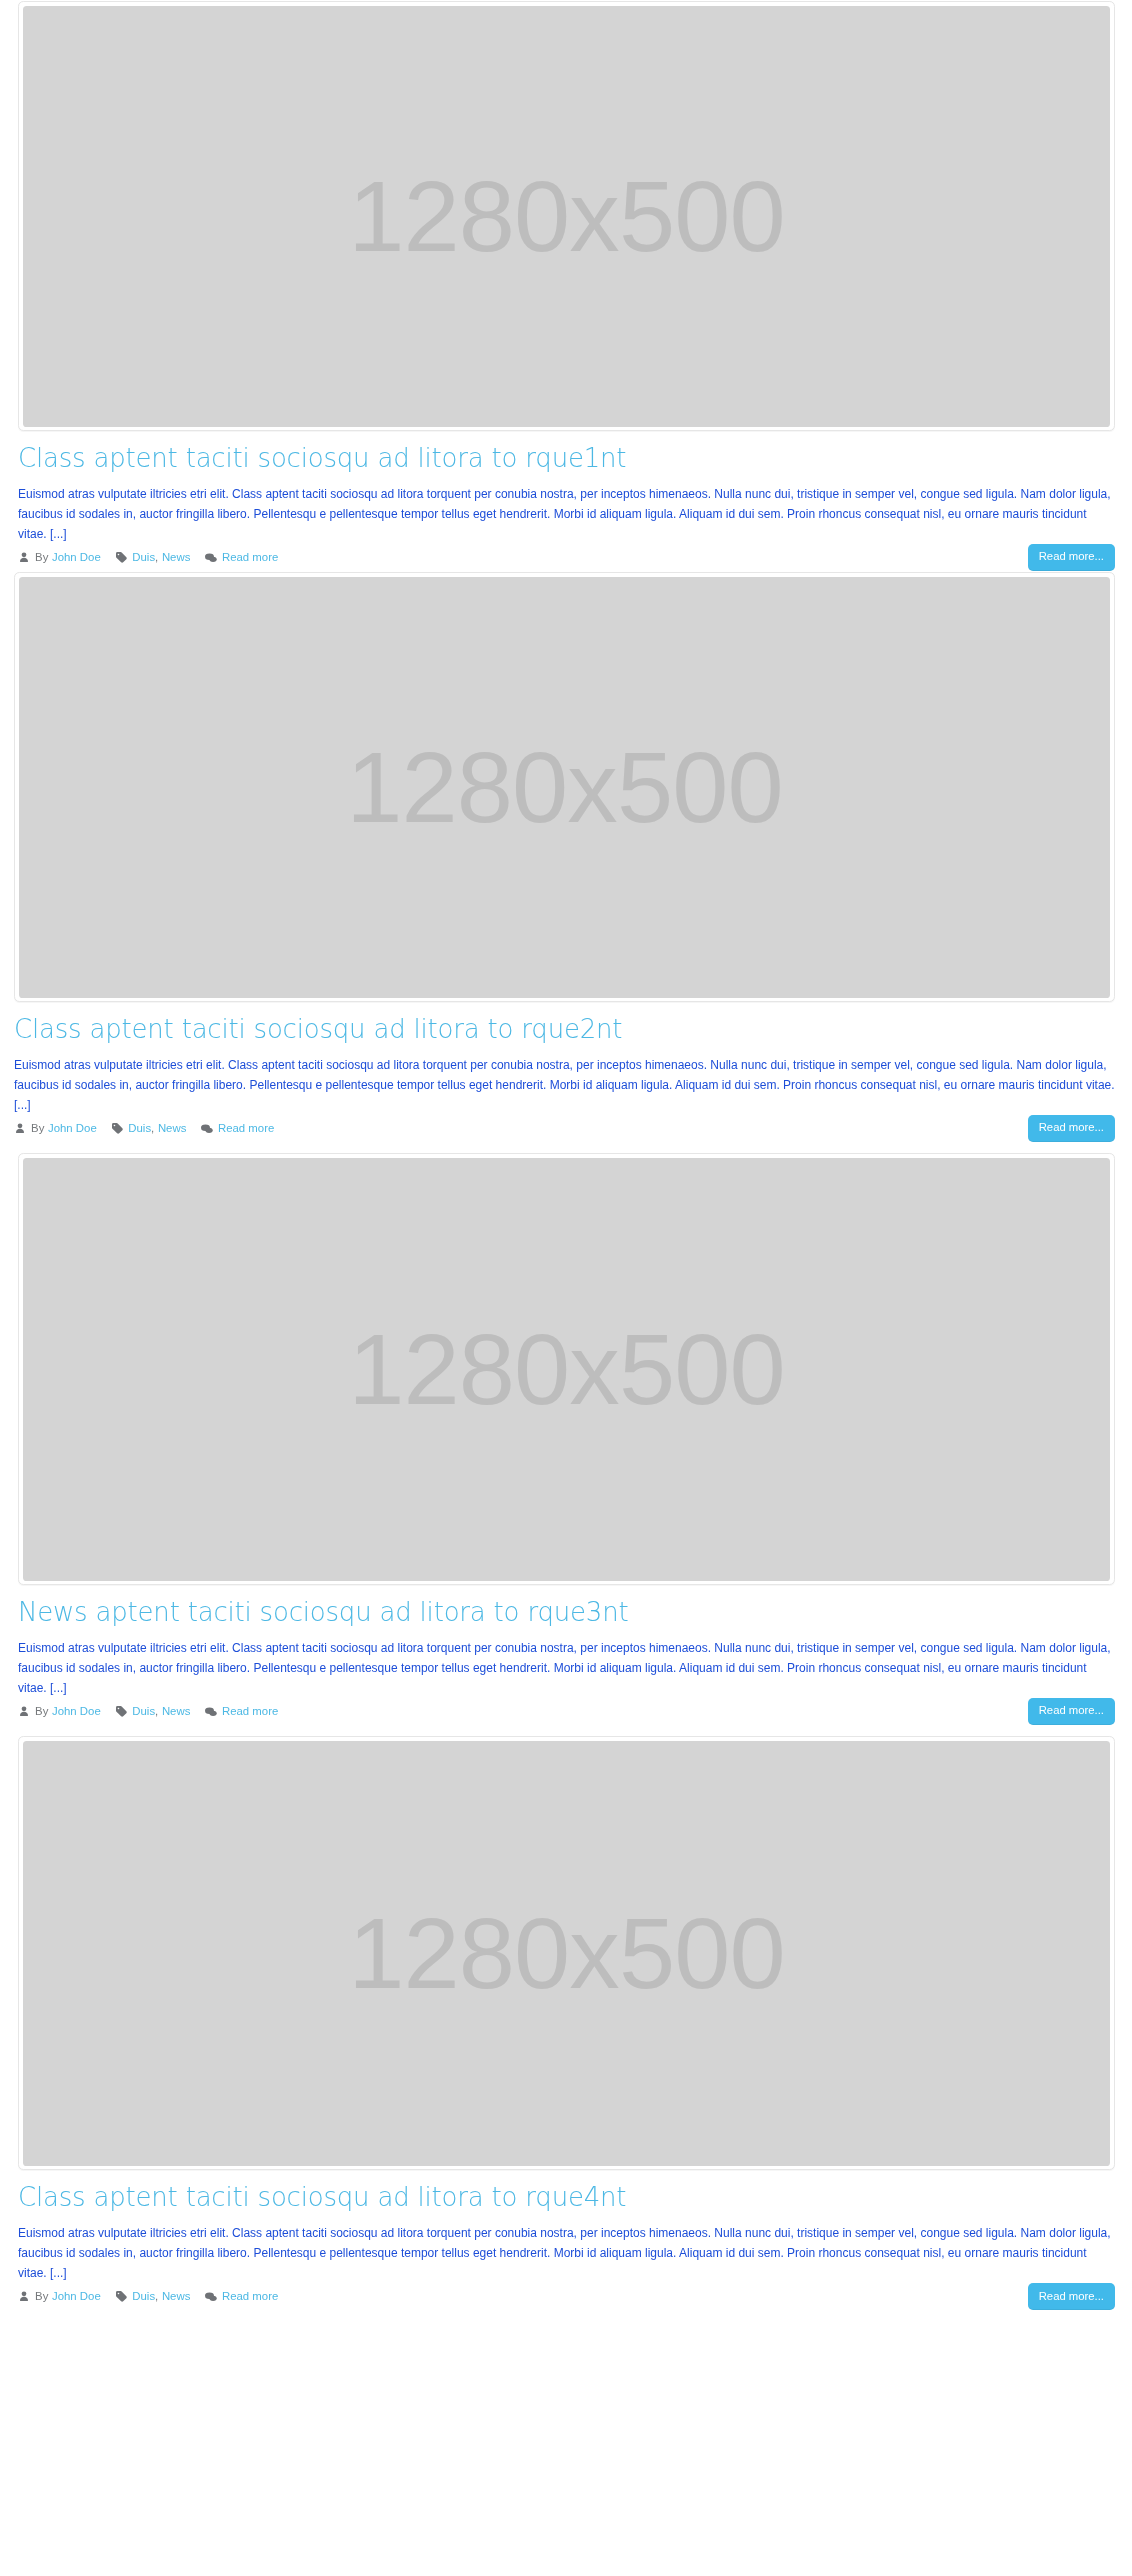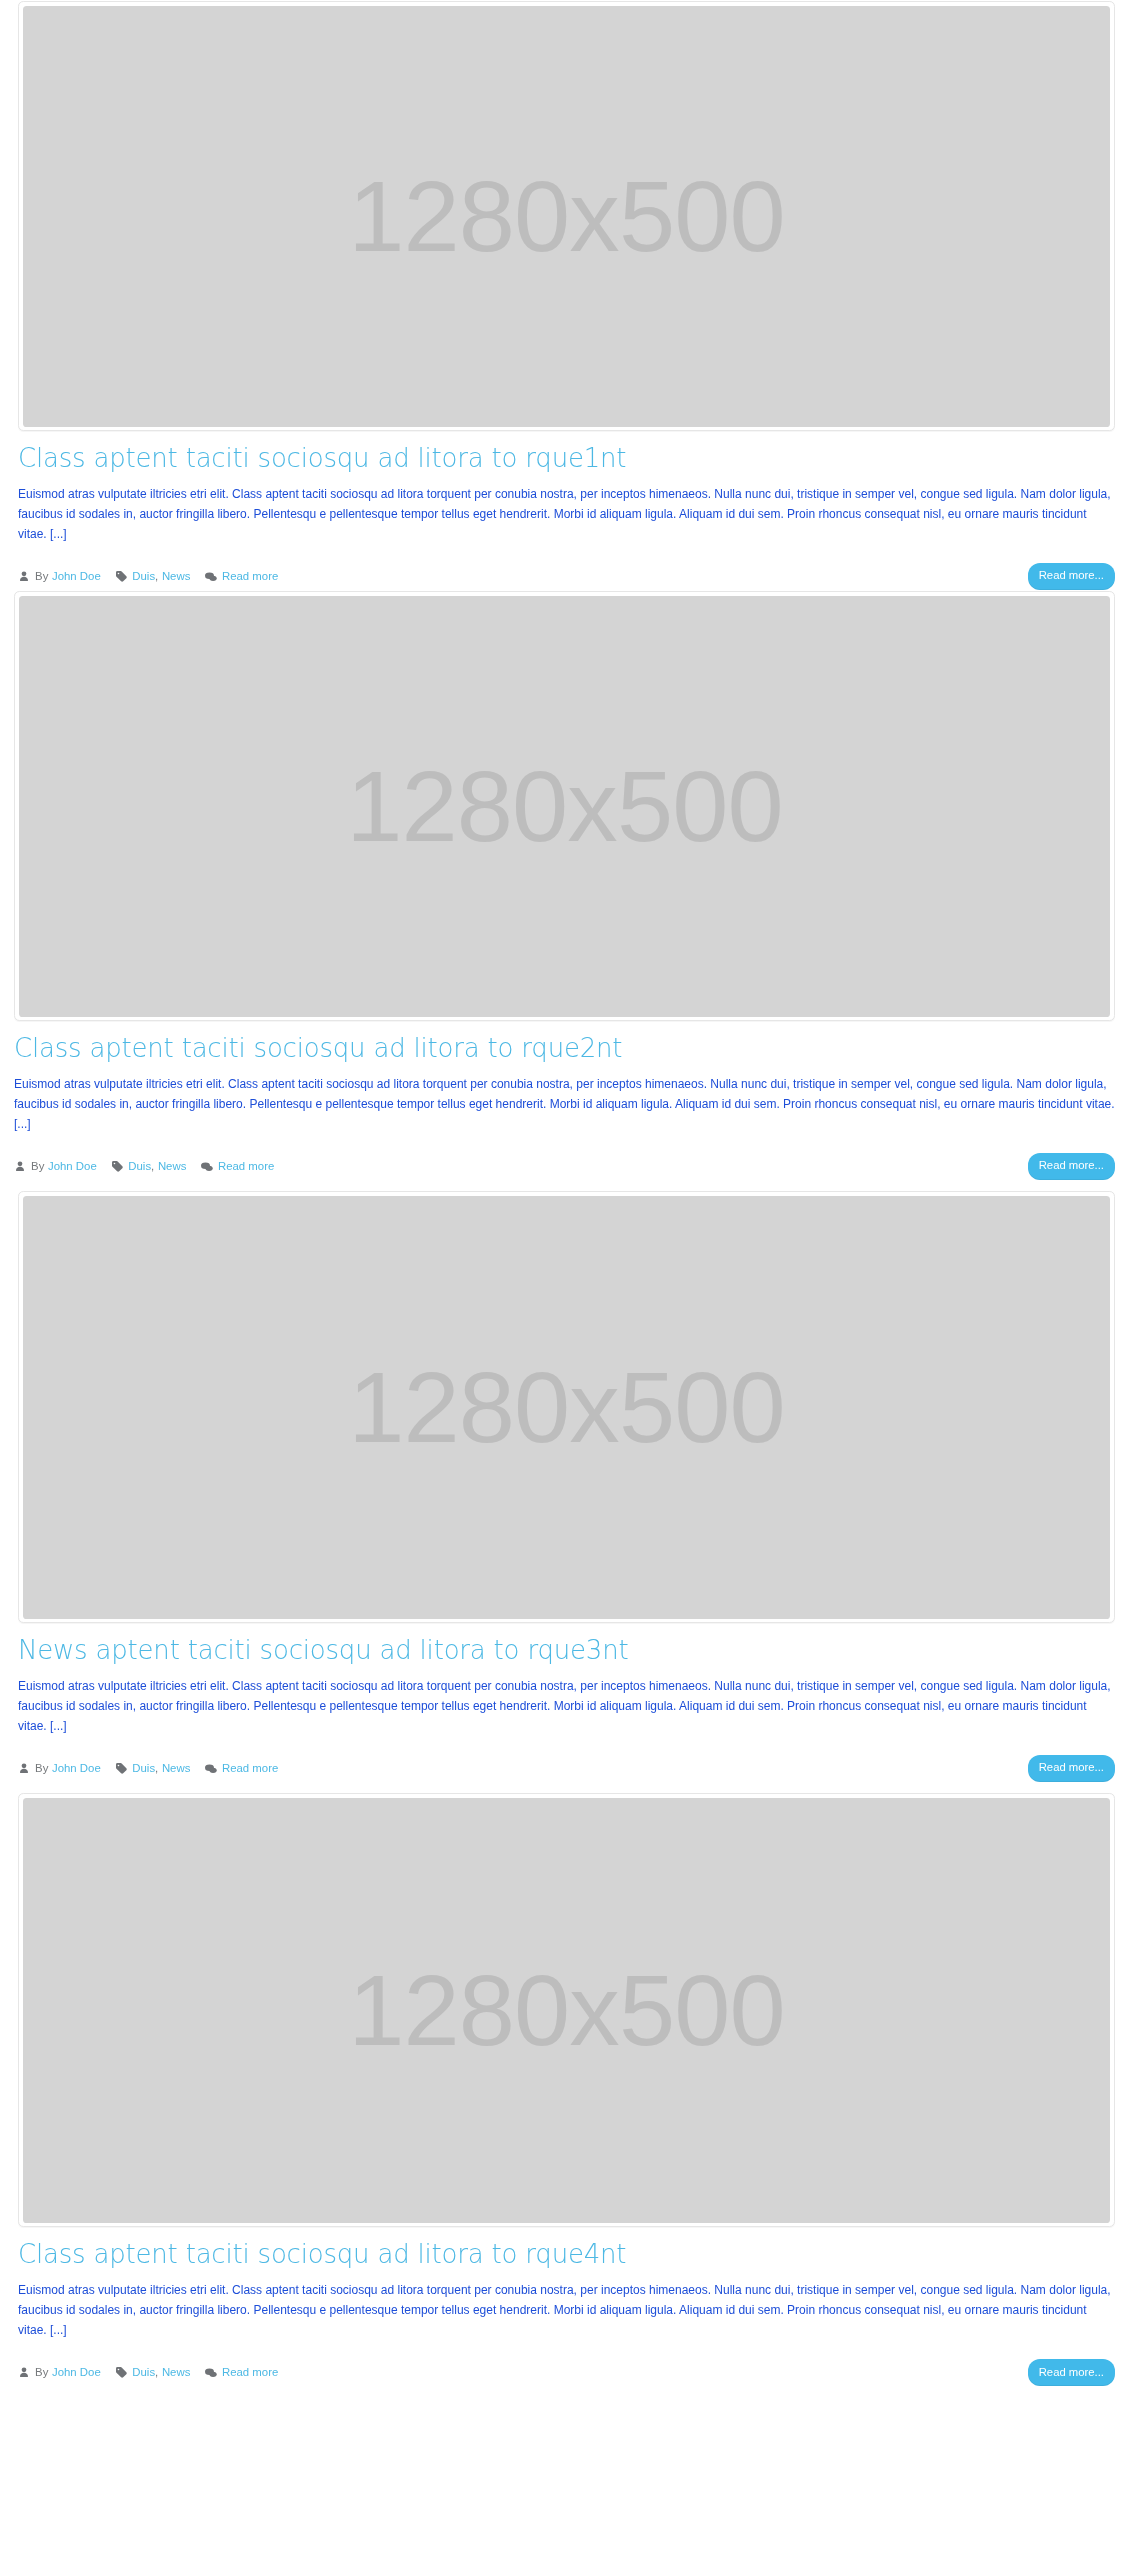--- a/index.html
+++ b/index.html
@@ -81,21 +81,21 @@
     padding: 0;
     font-family: "Liberation Sans", sans-serif;
     font-size: 12px;
     line-height: 20px;
     color: #1d4ed8;
     text-align: left;
   }
 
   
   .post-meta {
-    margin-top: 19px;
+    margin-top: 0;
     display: flex;
     align-items: center;
     justify-content: space-between;
     min-height: 27px;
   }
   .meta-left {
     display: flex;
     align-items: center;
     font-size: 11.4px;
     color: #76797c;
@@ -130,21 +130,21 @@
 
   .readmore-btn {
     display: inline-block;
     background: #41b9ea;
     color: #ffffff;
     font-family: "Liberation Sans", sans-serif;
     font-size: 11.3px;
     line-height: 1;
     padding: 7.2px 11px 8.1px 11px;
     border: none;
-    border-radius: 12px;
+    border-radius: 5px;
     text-decoration: none;
     white-space: nowrap;
     cursor: pointer;
     box-shadow: inset 0 -0.9px 0 rgba(0,0,0,0.06);
   }
 </style>
 </head>
 <body>
 
 <div class="page">

